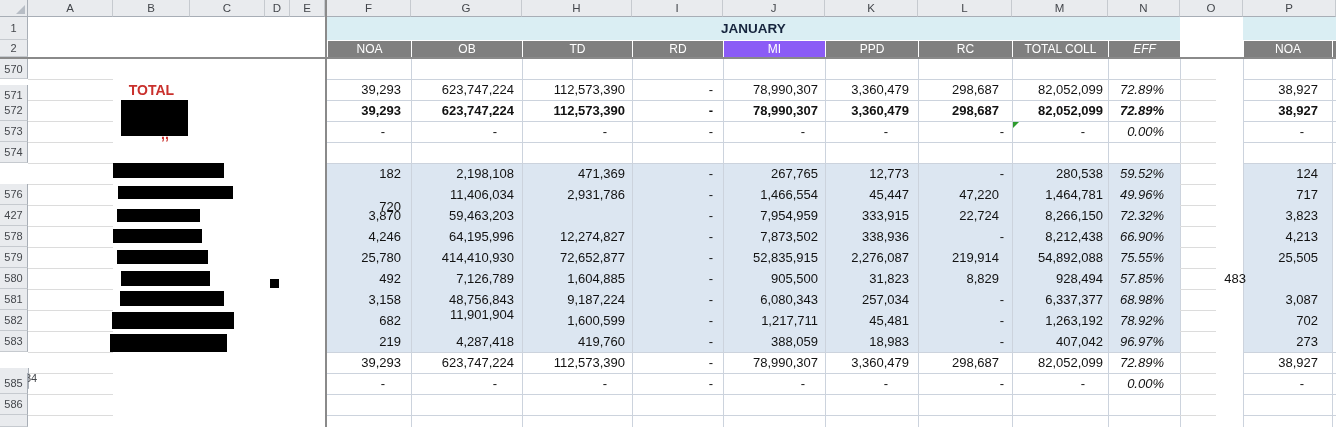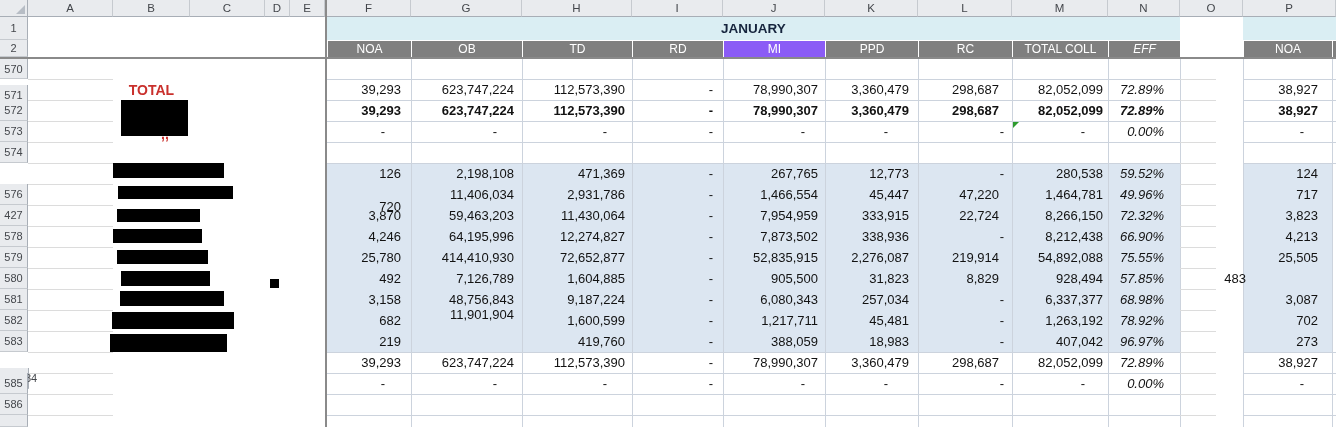--- a/index.html
+++ b/index.html
@@ -142,21 +142,21 @@
     <div class="abs cell" style="left: 411px; top: 121px; width: 111px; height: 21px; z-index: 3; padding-right: 25px;">-</div>
     <div class="abs cell" style="left: 522px; top: 121px; width: 110px; height: 21px; z-index: 3; padding-right: 25px;">-</div>
     <div class="abs cell" style="left: 632px; top: 121px; width: 91px; height: 21px; z-index: 3; padding-right: 10px;">-</div>
     <div class="abs cell" style="left: 723px; top: 121px; width: 102px; height: 21px; z-index: 3; padding-right: 20px;">-</div>
     <div class="abs cell" style="left: 825px; top: 121px; width: 93px; height: 21px; z-index: 3; padding-right: 30px;">-</div>
     <div class="abs cell" style="left: 918px; top: 121px; width: 94px; height: 21px; z-index: 3; padding-right: 8px;">-</div>
     <div class="abs cell" style="left: 1012px; top: 121px; width: 96px; height: 21px; z-index: 3; padding-right: 23px;">-</div>
     <div class="abs cell ital" style="left: 1108px; top: 121px; width: 72px; height: 21px; z-index: 3; padding-right: 16px;">0.00%</div>
     <div class="abs cell" style="left: 1243px; top: 121px; width: 89px; height: 21px; z-index: 3; padding-right: 28px;">-</div>
     <div class="abs flag-tri" style="left: 1013px; top: 122px;"></div>
-    <div class="abs cell" style="left: 327px; top: 163px; width: 84px; height: 21px; z-index: 3; padding-right: 10px;">126</div>
+    <div class="abs cell" style="left: 327px; top: 163px; width: 84px; height: 21px; z-index: 3; padding-right: 10px;">182</div>
     <div class="abs cell" style="left: 411px; top: 163px; width: 111px; height: 21px; z-index: 3; padding-right: 8px;">2,198,108</div>
     <div class="abs cell" style="left: 522px; top: 163px; width: 110px; height: 21px; z-index: 3; padding-right: 7px;">471,369</div>
     <div class="abs cell" style="left: 632px; top: 163px; width: 91px; height: 21px; z-index: 3; padding-right: 10px;">-</div>
     <div class="abs cell" style="left: 723px; top: 163px; width: 102px; height: 21px; z-index: 3; padding-right: 7px;">267,765</div>
     <div class="abs cell" style="left: 825px; top: 163px; width: 93px; height: 21px; z-index: 3; padding-right: 9px;">12,773</div>
     <div class="abs cell" style="left: 918px; top: 163px; width: 94px; height: 21px; z-index: 3; padding-right: 8px;">-</div>
     <div class="abs cell" style="left: 1012px; top: 163px; width: 96px; height: 21px; z-index: 3; padding-right: 5px;">280,538</div>
     <div class="abs cell ital" style="left: 1108px; top: 163px; width: 72px; height: 21px; z-index: 3; padding-right: 16px;">59.52%</div>
     <div class="abs cell" style="left: 1243px; top: 163px; width: 89px; height: 21px; z-index: 3; padding-right: 14px;">124</div>
     <div class="abs cell" style="left: 327px; top: 196px; width: 84px; height: 21px; z-index: 3; padding-right: 10px;">720</div>
@@ -164,21 +164,20 @@
     <div class="abs cell" style="left: 522px; top: 184px; width: 110px; height: 21px; z-index: 3; padding-right: 7px;">2,931,786</div>
     <div class="abs cell" style="left: 632px; top: 184px; width: 91px; height: 21px; z-index: 3; padding-right: 10px;">-</div>
     <div class="abs cell" style="left: 723px; top: 184px; width: 102px; height: 21px; z-index: 3; padding-right: 7px;">1,466,554</div>
     <div class="abs cell" style="left: 825px; top: 184px; width: 93px; height: 21px; z-index: 3; padding-right: 9px;">45,447</div>
     <div class="abs cell" style="left: 918px; top: 184px; width: 94px; height: 21px; z-index: 3; padding-right: 13px;">47,220</div>
     <div class="abs cell" style="left: 1012px; top: 184px; width: 96px; height: 21px; z-index: 3; padding-right: 5px;">1,464,781</div>
     <div class="abs cell ital" style="left: 1108px; top: 184px; width: 72px; height: 21px; z-index: 3; padding-right: 16px;">49.96%</div>
     <div class="abs cell" style="left: 1243px; top: 184px; width: 89px; height: 21px; z-index: 3; padding-right: 14px;">717</div>
     <div class="abs cell" style="left: 327px; top: 205px; width: 84px; height: 21px; z-index: 3; padding-right: 10px;">3,870</div>
     <div class="abs cell" style="left: 411px; top: 205px; width: 111px; height: 21px; z-index: 3; padding-right: 8px;">59,463,203</div>
-    <div class="abs cell" style="left: 522px; top: 205px; width: 110px; height: 21px; z-index: 3; padding-right: 7px;">11,430,064</div>
     <div class="abs cell" style="left: 632px; top: 205px; width: 91px; height: 21px; z-index: 3; padding-right: 10px;">-</div>
     <div class="abs cell" style="left: 723px; top: 205px; width: 102px; height: 21px; z-index: 3; padding-right: 7px;">7,954,959</div>
     <div class="abs cell" style="left: 825px; top: 205px; width: 93px; height: 21px; z-index: 3; padding-right: 9px;">333,915</div>
     <div class="abs cell" style="left: 918px; top: 205px; width: 94px; height: 21px; z-index: 3; padding-right: 13px;">22,724</div>
     <div class="abs cell" style="left: 1012px; top: 205px; width: 96px; height: 21px; z-index: 3; padding-right: 5px;">8,266,150</div>
     <div class="abs cell ital" style="left: 1108px; top: 205px; width: 72px; height: 21px; z-index: 3; padding-right: 16px;">72.32%</div>
     <div class="abs cell" style="left: 1243px; top: 205px; width: 89px; height: 21px; z-index: 3; padding-right: 14px;">3,823</div>
     <div class="abs cell" style="left: 327px; top: 226px; width: 84px; height: 21px; z-index: 3; padding-right: 10px;">4,246</div>
     <div class="abs cell" style="left: 411px; top: 226px; width: 111px; height: 21px; z-index: 3; padding-right: 8px;">64,195,996</div>
     <div class="abs cell" style="left: 522px; top: 226px; width: 110px; height: 21px; z-index: 3; padding-right: 7px;">12,274,827</div>
@@ -223,20 +222,21 @@
     <div class="abs cell" style="left: 411px; top: 304px; width: 111px; height: 21px; z-index: 3; padding-right: 8px;">11,901,904</div>
     <div class="abs cell" style="left: 522px; top: 310px; width: 110px; height: 21px; z-index: 3; padding-right: 7px;">1,600,599</div>
     <div class="abs cell" style="left: 632px; top: 310px; width: 91px; height: 21px; z-index: 3; padding-right: 10px;">-</div>
     <div class="abs cell" style="left: 723px; top: 310px; width: 102px; height: 21px; z-index: 3; padding-right: 7px;">1,217,711</div>
     <div class="abs cell" style="left: 825px; top: 310px; width: 93px; height: 21px; z-index: 3; padding-right: 9px;">45,481</div>
     <div class="abs cell" style="left: 918px; top: 310px; width: 94px; height: 21px; z-index: 3; padding-right: 8px;">-</div>
     <div class="abs cell" style="left: 1012px; top: 310px; width: 96px; height: 21px; z-index: 3; padding-right: 5px;">1,263,192</div>
     <div class="abs cell ital" style="left: 1108px; top: 310px; width: 72px; height: 21px; z-index: 3; padding-right: 16px;">78.92%</div>
     <div class="abs cell" style="left: 1243px; top: 310px; width: 89px; height: 21px; z-index: 3; padding-right: 14px;">702</div>
     <div class="abs cell" style="left: 327px; top: 331px; width: 84px; height: 21px; z-index: 3; padding-right: 10px;">219</div>
+    <div class="abs cell" style="left: 411px; top: 331px; width: 111px; height: 21px; z-index: 3; padding-right: 8px;">4,287,418</div>
     <div class="abs cell" style="left: 522px; top: 331px; width: 110px; height: 21px; z-index: 3; padding-right: 7px;">419,760</div>
     <div class="abs cell" style="left: 632px; top: 331px; width: 91px; height: 21px; z-index: 3; padding-right: 10px;">-</div>
     <div class="abs cell" style="left: 723px; top: 331px; width: 102px; height: 21px; z-index: 3; padding-right: 7px;">388,059</div>
     <div class="abs cell" style="left: 825px; top: 331px; width: 93px; height: 21px; z-index: 3; padding-right: 9px;">18,983</div>
     <div class="abs cell" style="left: 918px; top: 331px; width: 94px; height: 21px; z-index: 3; padding-right: 8px;">-</div>
     <div class="abs cell" style="left: 1012px; top: 331px; width: 96px; height: 21px; z-index: 3; padding-right: 5px;">407,042</div>
     <div class="abs cell ital" style="left: 1108px; top: 331px; width: 72px; height: 21px; z-index: 3; padding-right: 16px;">96.97%</div>
     <div class="abs cell" style="left: 1243px; top: 331px; width: 89px; height: 21px; z-index: 3; padding-right: 14px;">273</div>
     <div class="abs cell" style="left: 327px; top: 352px; width: 84px; height: 21px; z-index: 3; padding-right: 10px;">39,293</div>
     <div class="abs cell" style="left: 411px; top: 352px; width: 111px; height: 21px; z-index: 3; padding-right: 8px;">623,747,224</div>

